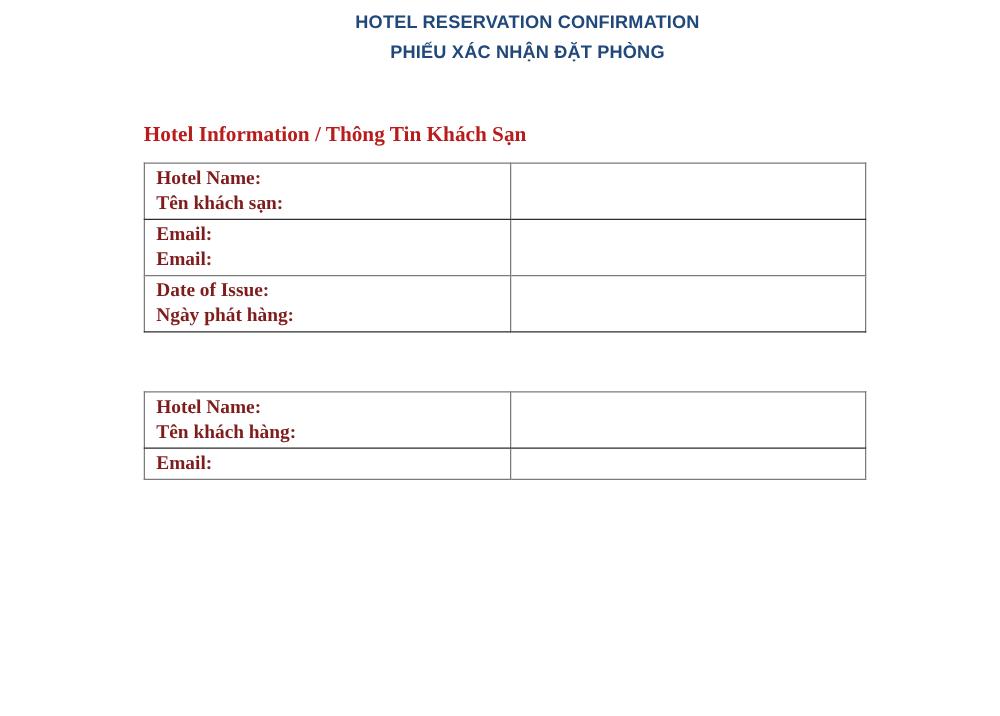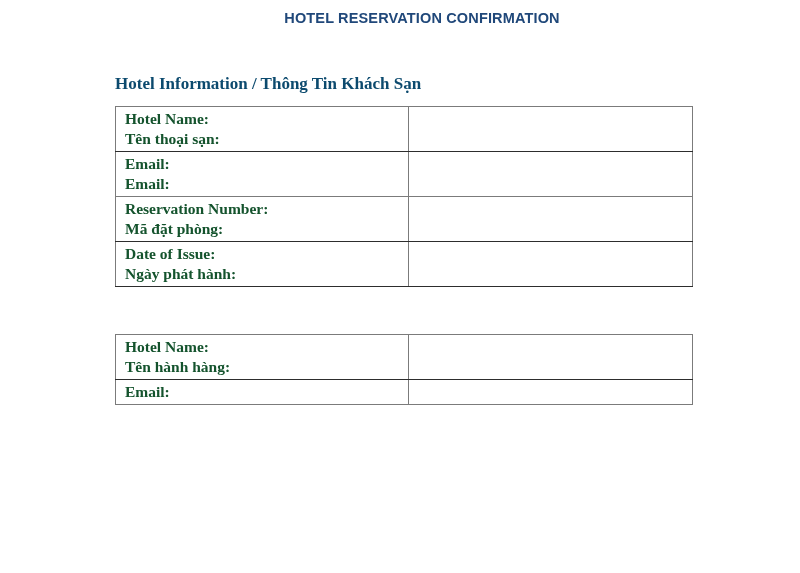--- a/index.html
+++ b/index.html
@@ -34,21 +34,21 @@
     line-height: 24px;
     padding-left: 44px;
   }
   .doc-title-line1 { padding-top: 6px; }
   .doc-title-line2 { }
 
   
   .section-heading {
     font-family: "Liberation Serif", "DejaVu Serif", serif;
     font-weight: bold;
-    color: #0c4a6e;
+    color: #b91c1c;
     font-size: 17px;
     margin-left: 115px;
     line-height: 20px;
   }
 
   
   .form-table {
     border-collapse: collapse;
     table-layout: fixed;
     margin-left: 115px;
@@ -69,85 +69,79 @@
   }
   .form-table tr.row-dark > td {
     border-bottom-color: #2d2d2d;
   }
   .lbl {
     display: block;
     font-family: "Liberation Serif", "DejaVu Serif", serif;
     font-weight: bold;
     font-size: 15.5px;
     line-height: 20px;
-    color: #14532d;
+    color: #7f1d1d;
     white-space: nowrap;
   }
 
   .spacer-title-to-heading { height: 44px; }
   .spacer-heading-to-table { height: 12px; }
   .spacer-table-to-heading { height: 35px; }
 </style>
 </head>
 <body>
 
 <div class="page">
 
   <div class="doc-title doc-title-line1">HOTEL RESERVATION CONFIRMATION</div>
+  <div class="doc-title doc-title-line2">PHIẾU XÁC NHẬN ĐẶT PHÒNG</div>
 
   <div class="spacer-title-to-heading"></div>
 
   <div class="section-heading">Hotel Information / Thông Tin Khách Sạn</div>
 
   <div class="spacer-heading-to-table"></div>
 
   <table class="form-table">
     <tbody>
       <tr class="row-dark">
         <td class="label-cell">
           <span class="lbl">Hotel Name:</span>
-          <span class="lbl">Tên thoại sạn:</span>
+          <span class="lbl">Tên khách sạn:</span>
         </td>
         <td class="value-cell"></td>
       </tr>
       <tr>
         <td class="label-cell">
           <span class="lbl">Email:</span>
           <span class="lbl">Email:</span>
         </td>
         <td class="value-cell"></td>
       </tr>
       <tr class="row-dark">
         <td class="label-cell">
-          <span class="lbl">Reservation Number:</span>
-          <span class="lbl">Mã đặt phòng:</span>
-        </td>
-        <td class="value-cell"></td>
-      </tr>
-      <tr class="row-dark">
-        <td class="label-cell">
           <span class="lbl">Date of Issue:</span>
-          <span class="lbl">Ngày phát hành:</span>
+          <span class="lbl">Ngày phát hàng:</span>
         </td>
         <td class="value-cell"></td>
       </tr>
     </tbody>
   </table>
 
   <div class="spacer-table-to-heading"></div>
 
 
   <div class="spacer-heading-to-table"></div>
 
   <table class="form-table">
     <tbody>
       <tr class="row-dark">
         <td class="label-cell">
           <span class="lbl">Hotel Name:</span>
-          <span class="lbl">Tên hành hàng:</span>
+          <span class="lbl">Tên khách hàng:</span>
         </td>
         <td class="value-cell"></td>
       </tr>
       <tr>
         <td class="label-cell">
           <span class="lbl">Email:</span>
 
         </td>
         <td class="value-cell"></td>
       </tr>

